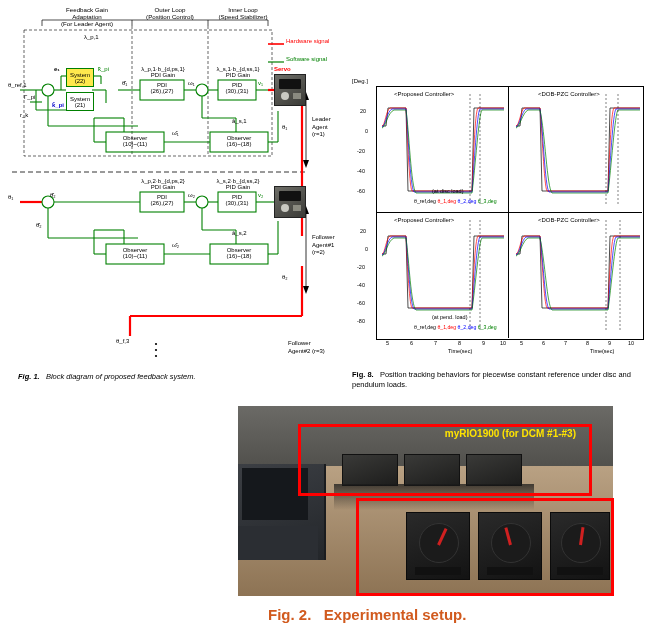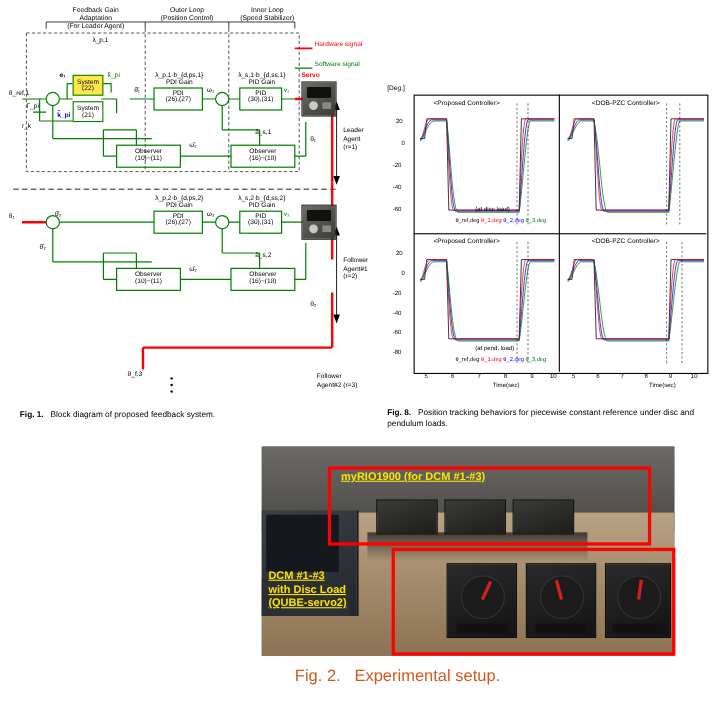--- a/index.html
+++ b/index.html
@@ -30,24 +30,24 @@
   
   #fig3{left:352px;top:86px;width:292px;height:272px;}
   .axlab{position:absolute;font-size:6px;}
   .tick{position:absolute;font-size:5.5px;color:#000;}
   .ptitle{position:absolute;font-size:6px;}
 
   
   #fig2{left:238px;top:406px;width:375px;height:190px;background:#2b2b2b;}
   .redbox{position:absolute;border:3px solid #ff0000;}
   .redlabel{
-    position:absolute;color:#ffe400;font-weight:bold;text-align:left;
-    font-size:10px;line-height:1.25;text-decoration:underline;
+    position:absolute;color:#ffe400;font-weight:bold;text-align:right;
+    font-size:10px;line-height:1.25;
   }
-  #fig2caption{left:268px;top:606px;font-size:15px;color:#d15a1e;font-weight:normal;}
+  #fig2caption{left:268px;top:606px;font-size:15px;color:#d15a1e;font-weight:bold;}
   #fig2caption .num{color:#d15a1e;}
 </style>
 </head>
 <body>
 
 <div class="abs" id="fig1">
 
   <div class="hdr" style="left:36px;top:0px;width:90px;">
     <span>Feedback Gain</span><br>
     <span>Adaptation</span><br>
@@ -272,21 +272,21 @@
     <span>Follower</span><br>
     <span>Agent#1</span><br>
     <span>(r=2)</span>
   </div>
   <div class="f1lab" style="left:282px;top:334px;width:48px;line-height:1.25;">
     <span>Follower</span><br>
     <span>Agent#2 (r=3)</span>
   </div>
 </div>
 
-<div class="abs cap" id="fig1cap" style="left:18px;top:372px;width:300px;">
+<div class="abs cap" id="fig1cap" style="left:18px;top:372px;width:300px;font-style:italic;">
   <span class="capbold">Fig. 1.</span>
   &nbsp;&nbsp;<span>Block diagram of proposed feedback system.</span>
 </div>
 
 <div class="abs" id="fig3">
 
   <div class="axlab" style="left:0px;top:-8px;">[Deg.]</div>
 
   <div class="abs" style="left:24px;top:0px;width:266px;height:252px;border:1px solid #000;"></div>
 
@@ -411,23 +411,18 @@
   <div class="abs" style="left:312px;top:106px;width:58px;height:66px;background:linear-gradient(160deg,#2a2a2a,#131313);border:1px solid #0b0b0b;">
     <div class="abs" style="left:10px;top:10px;width:38px;height:38px;border-radius:50%;background:#1b1b1b;border:1px solid #333;"></div>
     <div class="abs" style="left:28px;top:14px;width:3px;height:18px;background:#d02020;transform-origin:bottom center;transform:rotate(8deg);"></div>
     <div class="abs" style="left:6px;top:54px;width:46px;height:8px;background:#111;"></div>
   </div>
 
   <div class="redbox" style="left:60px;top:18px;width:288px;height:66px;"></div>
   <div class="redbox" style="left:118px;top:92px;width:252px;height:92px;"></div>
 
   <div class="redlabel" style="left:72px;top:22px;width:266px;">myRIO1900 (for DCM #1-#3)</div>
-  <div class="redlabel" style="left:6px;top:112px;width:112px;">
-    <span>DCM #1-#3</span><br>
-    <span>with Disc Load</span><br>
-    <span>(QUBE-servo2)</span>
-  </div>
 </div>
 
 <div class="abs" id="fig2caption">
   <span class="num">Fig. 2.</span>
   &nbsp;&nbsp;<span>Experimental setup.</span>
 </div>
 
 </body></html>

